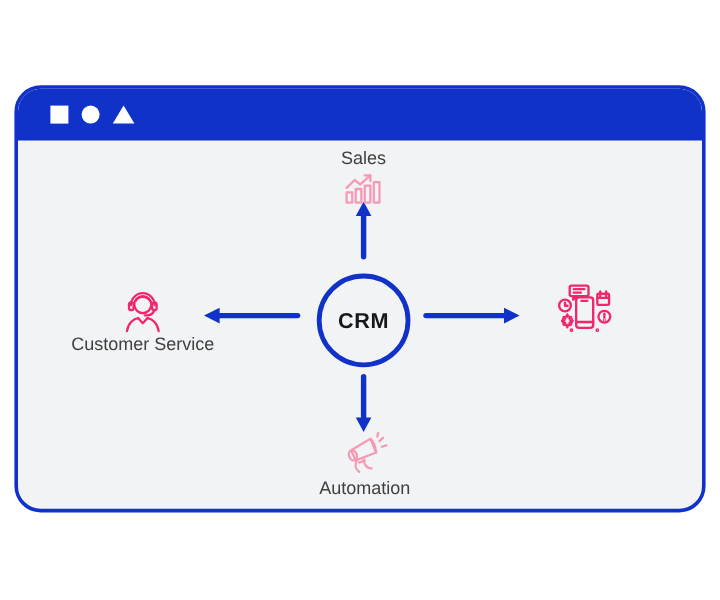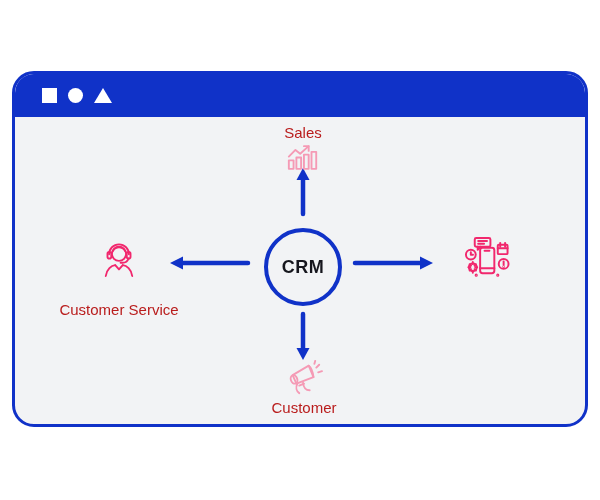--- a/index.html
+++ b/index.html
@@ -22,25 +22,25 @@
   .ctl-circle{width:15px;height:15px;background:#ffffff;border-radius:50%;}
   .ctl-triangle{width:0;height:0;border-left:9px solid transparent;border-right:9px solid transparent;border-bottom:15px solid #ffffff;}
   .arrows{position:absolute;left:0;top:0;width:576px;height:356px;pointer-events:none;}
   .hub{
     position:absolute;left:249px;top:154px;width:78px;height:78px;
     box-sizing:border-box;border:4px solid #1032c8;border-radius:50%;
     background:#f2f3f5;display:flex;align-items:center;justify-content:center;
     font-size:18px;font-weight:bold;color:#16161d;letter-spacing:.5px;
   }
   .node{position:absolute;display:flex;flex-direction:column;align-items:center;}
-  .node .label{font-size:15px;color:#b91c1c;white-space:nowrap;}
+  .node .label{font-size:15px;color:#404040;white-space:nowrap;}
   .node-sales{left:218px;top:50px;width:140px;gap:3px;}
   .node-task{left:396px;top:162px;width:150px;gap:6px;}
   .node-marketing{left:219px;top:286px;width:140px;gap:3px;}
-  .node-cs{left:29px;top:166px;width:150px;gap:23px;}
+  .node-cs{left:29px;top:166px;width:150px;gap:1px;}
   .icon svg{display:block;}
 </style>
 </head>
 <body>
 
 <div class="window">
 
   <div class="titlebar">
     <div class="ctl-square"></div>
     <div class="ctl-circle"></div>
@@ -120,21 +120,21 @@
           <path d="M10,16 L27,6 L32,18 L14,25 Z"></path>
           <ellipse cx="11.5" cy="20.5" rx="3.4" ry="4.6" transform="rotate(-20 11.5 20.5)"></ellipse>
           <path d="M27,6 c3,2 4.5,8 5,12"></path>
           <path d="M35,8 l3,-3 M37,13 l4,-1.2 M33,4 l0.8,-3"></path>
           <path d="M15,25 c-2,4 -1,8 2,10"></path>
           <path d="M21,24 c0.5,5 3,8 7,8"></path>
           <path d="M17,27 l5,-2"></path>
         </g>
       </svg>
     </span>
-    <span class="label">Customer</span>
+    <span class="label">Automation</span>
   </div>
 
   <div class="node node-cs">
     <span class="icon">
       <svg width="34" height="38" viewBox="0 0 36 40">
         <g fill="none" stroke="#f1276d" stroke-width="2" stroke-linecap="round" stroke-linejoin="round">
           <circle cx="18" cy="14.5" r="7.5"></circle>
           <path d="M11.5,11.5 a7.5,7.5 0 0 1 13,0"></path>
           <path d="M7.5,15 a10.5,10.5 0 0 1 21,0"></path>
           <rect x="5.8" y="12.5" width="4" height="7" rx="2"></rect>

